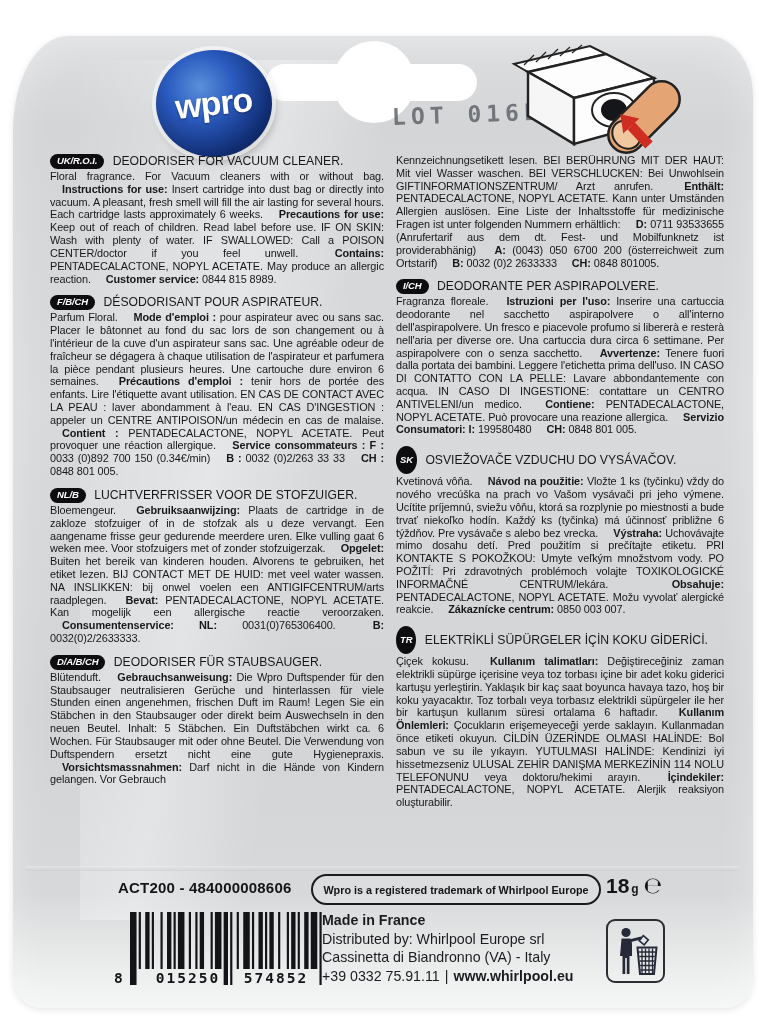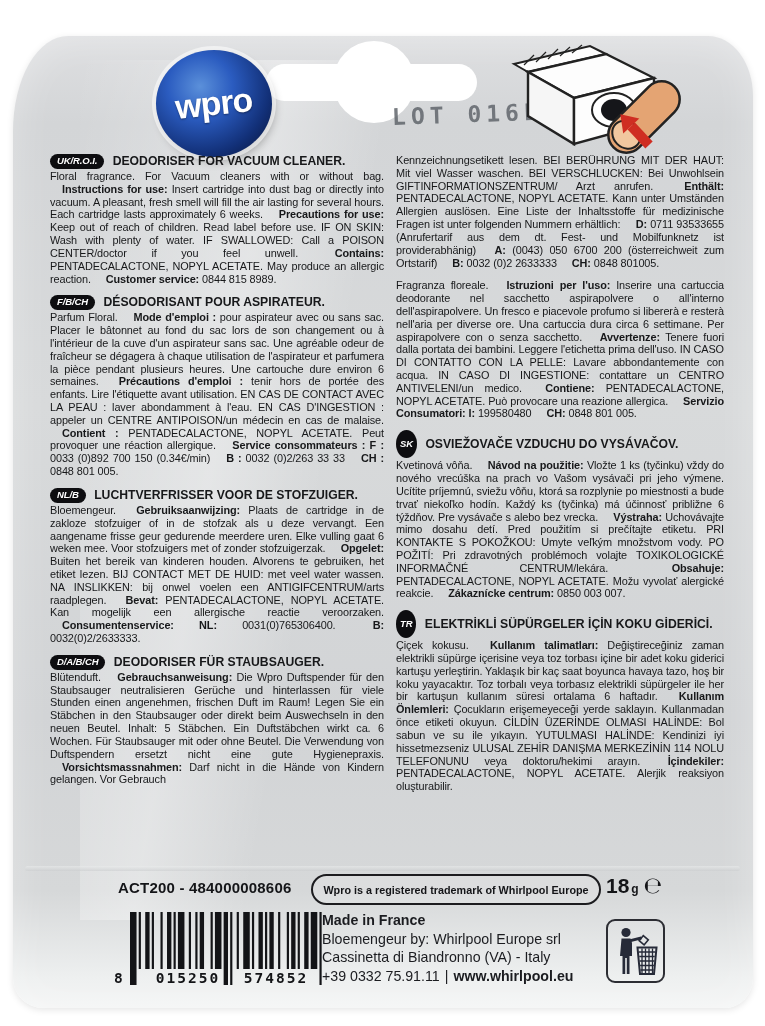--- a/index.html
+++ b/index.html
@@ -25,21 +25,21 @@
   .lot{position:absolute;left:392px;top:101px;font-family:"DejaVu Sans Mono",monospace;
        font-size:23px;font-weight:bold;letter-spacing:5px;color:#61666c;opacity:.85;transform:rotate(-2deg);}
   .illus{position:absolute;left:486px;top:34px;width:208px;height:122px;}
   
   .columns{position:absolute;left:50px;top:154px;width:674px;display:flex;gap:12px;}
   .col{width:334px;}
   .col.right{width:328px;}
   .sec{margin-bottom:10px;text-align:justify;font-size:10.9px;line-height:1.175;
        color:#17181a;letter-spacing:-0.1px;}
   .sec-head{display:block;margin-bottom:1px;font-size:12.2px;text-align:left;}
-  .sec-title{font-weight:bold;letter-spacing:0;}
+  .sec-title{font-weight:normal;letter-spacing:0;}
   .badge{display:inline-block;background:#0d0d10;color:#fff;font-weight:bold;font-style:italic;
          font-size:9.5px;line-height:12px;padding:1px 7px 2px;border-radius:9px;margin-right:5px;
          vertical-align:1px;}
   .badge.round{border-radius:50%;padding:8px 4px;}
   .sec-body b{font-weight:bold;margin-left:12px;}
   
   .seam{position:absolute;left:25px;top:866px;width:715px;height:5px;border-radius:3px;opacity:.55;
         background:linear-gradient(180deg,#eceeee,#c9cbcd);}
   .sku{position:absolute;left:118px;top:879px;font-size:15px;font-weight:bold;letter-spacing:.2px;color:#141518;}
   .tm-pill{position:absolute;left:311px;top:874px;width:286px;height:27px;border:2px solid #1c1c1f;
@@ -124,20 +124,21 @@
         <div class="sec">
           <div class="sec-head"><span class="badge">D/A/B/CH</span><span class="sec-title"> DEODORISER FÜR STAUBSAUGER.</span></div>
           <div class="sec-body"><span>Blütenduft. </span><b>Gebrauchsanweisung:</b><span> Die Wpro Duftspender für den Staubsauger neutralisieren Gerüche und hinterlassen für viele Stunden einen angenehmen, frischen Duft im Raum! Legen Sie ein Stäbchen  in den Staubsauger oder direkt beim Auswechseln in den neuen Beutel. Inhalt: 5 Stäbchen. Ein Duftstäbchen wirkt ca. 6 Wochen. Für Staubsauger mit oder ohne Beutel. Die Verwendung von Duftspendern ersetzt nicht eine gute Hygienepraxis. </span><b>Vorsichtsmassnahmen:</b><span> Darf nicht in die Hände von Kindern gelangen. Vor Gebrauch</span></div>
         </div>
       </div>
     <div class="col right">
         <div class="sec">
           <div class="sec-body"><span>Kennzeichnungsetikett lesen. BEI BERÜHRUNG MIT DER HAUT: Mit viel Wasser waschen. BEI VERSCHLUCKEN: Bei Unwohlsein GIFTINFORMATIONSZENTRUM/ Arzt anrufen. </span><b>Enthält:</b><span> PENTADECALACTONE, NOPYL ACETATE. Kann unter Umständen Allergien auslösen. Eine Liste der Inhaltsstoffe für medizinische Fragen ist unter folgenden Nummern erhältlich: </span><b>D:</b><span> 0711 93533655 (Anrufertarif aus dem dt. Fest- und Mobilfunknetz ist providerabhänig) </span><b>A:</b><span> (0043) 050 6700 200 (österreichweit zum Ortstarif) </span><b>B:</b><span> 0032 (0)2 2633333 </span><b>CH:</b><span> 0848 801005.</span></div>
         </div>
         <div class="sec">
+          <div class="sec-head"><span class="badge">I/CH</span><span class="sec-title"> DEODORANTE PER ASPIRAPOLVERE.</span></div>
           <div class="sec-body"><span>Fragranza floreale. </span><b>Istruzioni per l'uso:</b><span>  Inserire una cartuccia deodorante nel sacchetto aspirapolvere o all'interno dell'aspirapolvere. Un fresco e piacevole profumo si libererà e resterà nell'aria per diverse ore. Una cartuccia dura circa 6 settimane. Per aspirapolvere con o senza sacchetto. </span><b>Avvertenze:</b><span> Tenere fuori dalla portata dei bambini. Leggere l'etichetta prima dell'uso. IN CASO DI CONTATTO CON LA PELLE: Lavare abbondantemente con acqua. IN CASO DI INGESTIONE: contattare un CENTRO ANTIVELENI/un medico. </span><b>Contiene:</b><span> PENTADECALACTONE, NOPYL ACETATE. Può provocare una reazione allergica. </span><b>Servizio Consumatori: I:</b><span> 199580480 </span><b>CH:</b><span> 0848 801 005.</span></div>
         </div>
         <div class="sec">
           <div class="sec-head"><span class="badge round">SK</span><span class="sec-title"> OSVIEŽOVAČE VZDUCHU DO VYSÁVAČOV.</span></div>
           <div class="sec-body"><span>Kvetinová vôňa. </span><b>Návod na použitie:</b><span> Vložte 1 ks (tyčinku) vždy do nového vrecúška na prach vo Vašom vysávači pri jeho výmene. Ucítite príjemnú, sviežu vôňu, ktorá sa rozplynie po miestnosti a bude trvať niekoľko hodín. Každý ks (tyčinka) má účinnosť približne 6 týždňov. Pre vysávače s alebo bez vrecka. </span><b>Výstraha:</b><span> Uchovávajte mimo dosahu detí. Pred použitím si prečítajte etiketu. PRI KONTAKTE S POKOŽKOU: Umyte veľkým množstvom vody. PO POŽITÍ: Pri zdravotných problémoch volajte TOXIKOLOGICKÉ INFORMAČNÉ CENTRUM/lekára. </span><b>Obsahuje:</b><span> PENTADECALACTONE, NOPYL ACETATE. Možu vyvolať alergické reakcie. </span><b>Zákaznícke centrum:</b><span> 0850 003 007.</span></div>
         </div>
         <div class="sec">
           <div class="sec-head"><span class="badge round">TR</span><span class="sec-title"> ELEKTRİKLİ SÜPÜRGELER İÇİN KOKU GİDERİCİ.</span></div>
           <div class="sec-body"><span>Çiçek kokusu. </span><b>Kullanım talimatları:</b><span> Değiştireceğiniz zaman elektrikli süpürge içerisine veya toz torbası içine bir adet koku giderici kartuşu yerleştirin. Yaklaşık bir kaç saat boyunca havaya tazo, hoş bir koku yayacaktır. Toz torbalı veya torbasız elektrikli süpürgeler ile her bir kartuşun kullanım süresi ortalama 6 haftadır. </span><b>Kullanım Önlemleri:</b><span> Çocukların erişemeyeceği yerde saklayın. Kullanmadan önce etiketi okuyun. CİLDİN ÜZERİNDE OLMASI HALİNDE: Bol sabun ve su ile yıkayın. YUTULMASI HALİNDE: Kendinizi iyi hissetmezseniz ULUSAL ZEHİR DANIŞMA MERKEZİNİN 114 NOLU TELEFONUNU veya doktoru/hekimi arayın. </span><b>İçindekiler:</b><span> PENTADECALACTONE, NOPYL ACETATE. Alerjik reaksiyon oluşturabilir.</span></div>
         </div>
@@ -184,21 +185,21 @@
         <rect x="180.76" y="0" width="6.53" height="57" fill="#131417"></rect>
         <rect x="189.47" y="0" width="2.18" height="73" fill="#131417"></rect>
       </svg>
     <div class="bc-digit bc-lead">8</div>
     <div class="bc-digit bc-g1">015250</div>
     <div class="bc-digit bc-g2">574852</div>
   </div>
 
   <div class="addr">
     <div class="bold">Made in France</div>
-    <div>Bloemengeur by:  Whirlpool Europe srl</div>
+    <div>Distributed by:  Whirlpool Europe srl</div>
     <div>Cassinetta di Biandronno (VA) - Italy</div>
     <div>
       <span>+39 0332 75.91.11</span><span class="sep">|</span><span class="bold">www.whirlpool.eu</span>
     </div>
   </div>
 
   <div class="tidy">
     <svg width="44" height="50" viewBox="0 0 44 50">
       <g fill="#262a38" stroke="none">
         <circle cx="12" cy="6.5" r="4.6"></circle>

